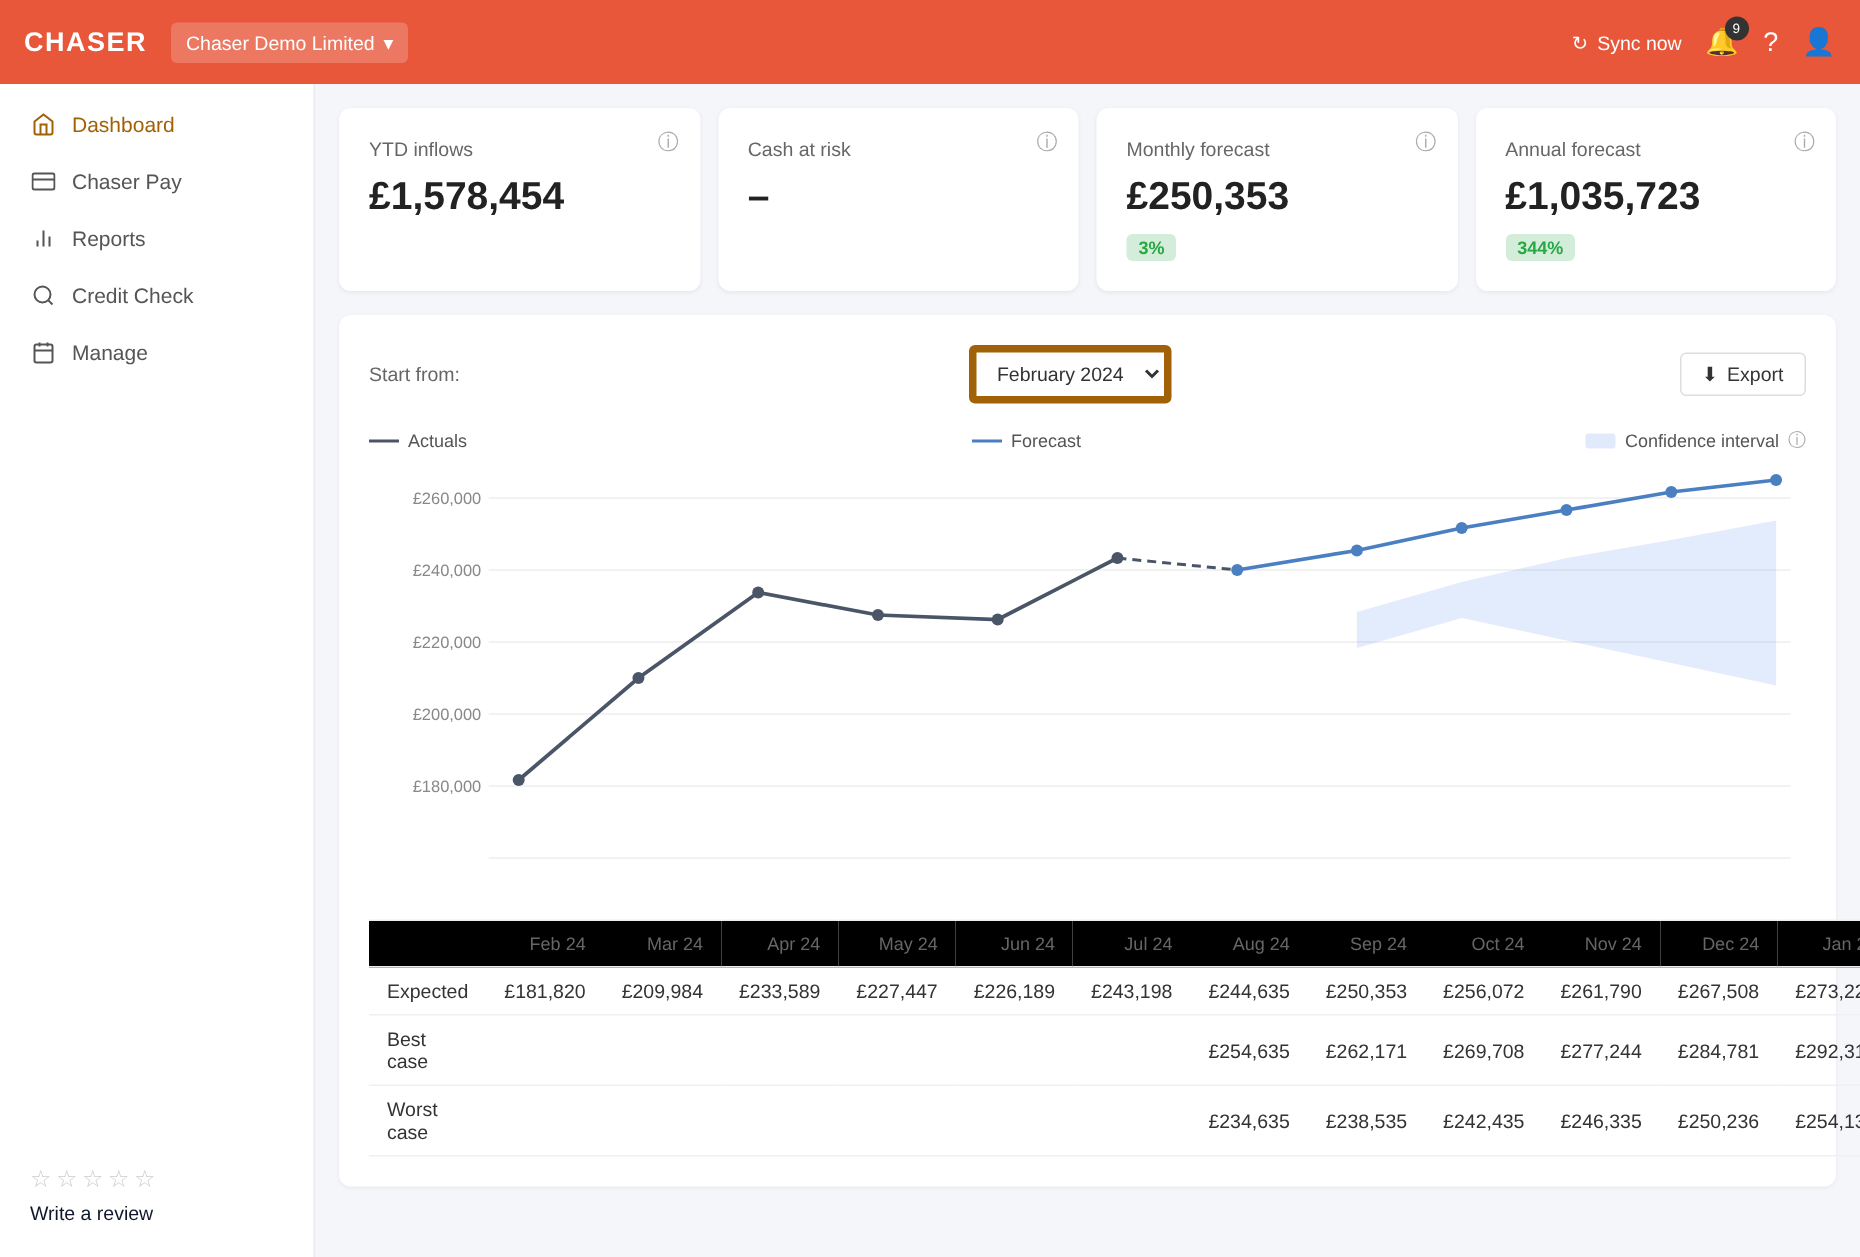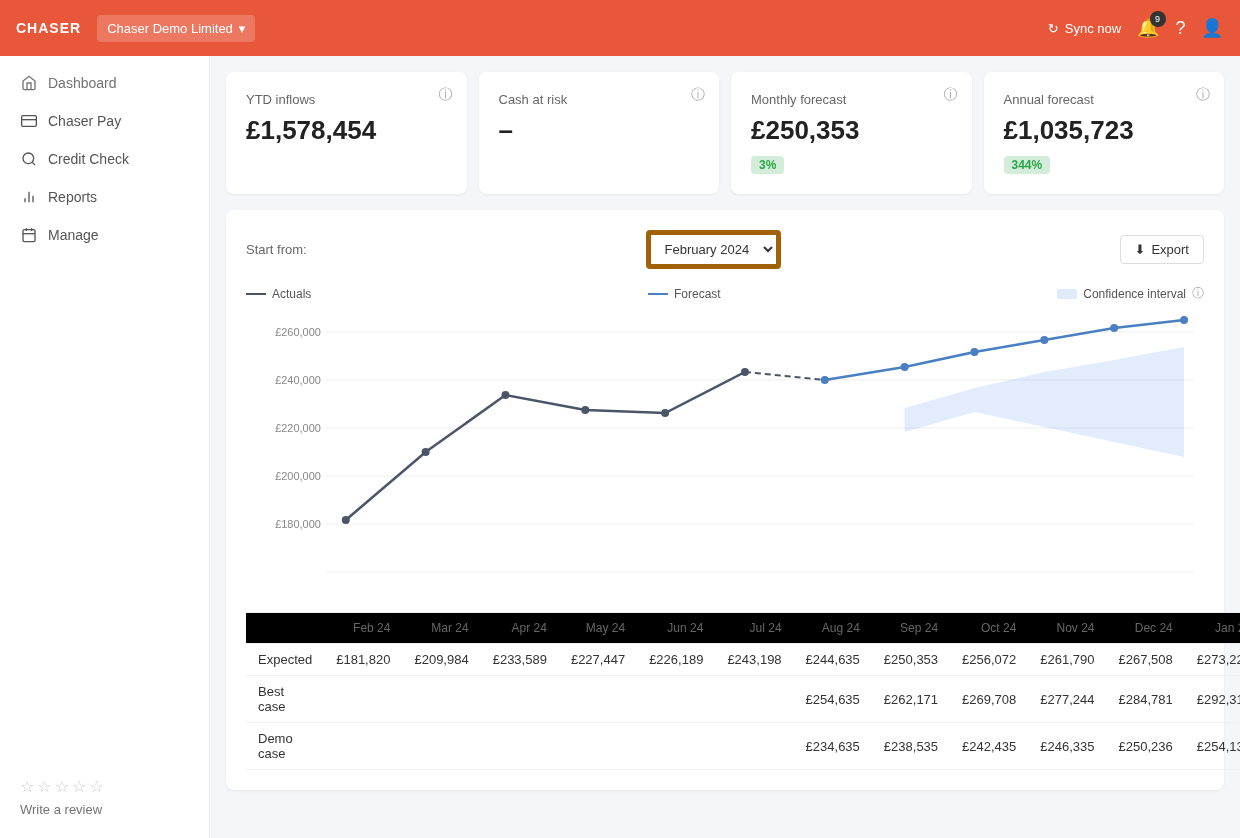--- a/index.html
+++ b/index.html
@@ -9,21 +9,21 @@
     .topnav {
       background: #e8573a;
       height: 56px;
       display: flex;
       align-items: center;
       padding: 0 16px;
       flex-shrink: 0;
       justify-content: space-between;
     }
     .topnav-left { display: flex; align-items: center; gap: 16px; }
-    .logo { color: white; font-weight: 800; font-size: 14px; letter-spacing: 1px; }
+    .logo { color: white; font-weight: 800; font-size: 18px; letter-spacing: 1px; }
     .company-selector {
       background: rgba(255,255,255,0.2);
       color: white;
       border: none;
       border-radius: 4px;
       padding: 6px 10px;
       font-size: 13px;
       cursor: pointer;
       display: flex;
       align-items: center;
@@ -73,26 +73,26 @@
       display: flex;
       align-items: center;
       gap: 10px;
       padding: 10px 20px;
       cursor: pointer;
       color: #555;
       font-size: 14px;
       border-radius: 0;
       transition: background 0.15s;
     }
-    .sidebar-item.active { color: #737373; font-weight: 500; }
+    .sidebar-item.active { color: #a16207; font-weight: 500; }
     .sidebar-item .icon { width: 18px; height: 18px; display: flex; align-items: center; justify-content: center; flex-shrink: 0; }
     .sidebar-footer { margin-top: auto; padding: 12px 20px; }
     .stars { display: flex; gap: 3px; margin-bottom: 4px; }
     .star { color: #ccc; font-size: 16px; }
-    .write-review { color: #737373; font-size: 13px; cursor: pointer; text-decoration: none; }
+    .write-review { color: #0f172a; font-size: 13px; cursor: pointer; text-decoration: none; }
 
     
     .main { flex: 1; overflow-y: auto; padding: 16px; }
 
     
     .metric-cards { display: grid; grid-template-columns: repeat(4, 1fr); gap: 12px; margin-bottom: 16px; }
     .metric-card {
       background: white;
       border-radius: 8px;
       padding: 20px;
@@ -234,35 +234,35 @@
         <svg width="16" height="16" viewBox="0 0 24 24" fill="none" stroke="currentColor" stroke-width="2">
             <rect x="1" y="4" width="22" height="16" rx="2" ry="2"></rect>
             <line x1="1" y1="10" x2="23" y2="10"></line>
           </svg>
       </span>
       <span>Chaser Pay</span>
     </div>
     <div class="sidebar-item">
       <span class="icon">
         <svg width="16" height="16" viewBox="0 0 24 24" fill="none" stroke="currentColor" stroke-width="2">
-            <circle cx="11" cy="11" r="8"></circle>
-            <line x1="21" y1="21" x2="16.65" y2="16.65"></line>
-          </svg>
-      </span>
-      <span>Credit Check</span>
-    </div>
-    <div class="sidebar-item">
-      <span class="icon">
-        <svg width="16" height="16" viewBox="0 0 24 24" fill="none" stroke="currentColor" stroke-width="2">
             <line x1="18" y1="20" x2="18" y2="10"></line>
             <line x1="12" y1="20" x2="12" y2="4"></line>
             <line x1="6" y1="20" x2="6" y2="14"></line>
           </svg>
       </span>
       <span>Reports</span>
+    </div>
+    <div class="sidebar-item">
+      <span class="icon">
+        <svg width="16" height="16" viewBox="0 0 24 24" fill="none" stroke="currentColor" stroke-width="2">
+            <circle cx="11" cy="11" r="8"></circle>
+            <line x1="21" y1="21" x2="16.65" y2="16.65"></line>
+          </svg>
+      </span>
+      <span>Credit Check</span>
     </div>
     <div class="sidebar-item">
       <span class="icon">
         <svg width="16" height="16" viewBox="0 0 24 24" fill="none" stroke="currentColor" stroke-width="2">
             <rect x="3" y="4" width="18" height="18" rx="2" ry="2"></rect>
             <line x1="16" y1="2" x2="16" y2="6"></line>
             <line x1="8" y1="2" x2="8" y2="6"></line>
             <line x1="3" y1="10" x2="21" y2="10"></line>
           </svg>
       </span>
@@ -420,21 +420,21 @@
             <td></td>
             <td></td>
             <td>£254,635</td>
             <td>£262,171</td>
             <td>£269,708</td>
             <td>£277,244</td>
             <td>£284,781</td>
             <td>£292,318</td>
           </tr>
           <tr>
-            <td>Demo case</td>
+            <td>Worst case</td>
             <td></td>
             <td></td>
             <td></td>
             <td></td>
             <td></td>
             <td></td>
             <td>£234,635</td>
             <td>£238,535</td>
             <td>£242,435</td>
             <td>£246,335</td>

